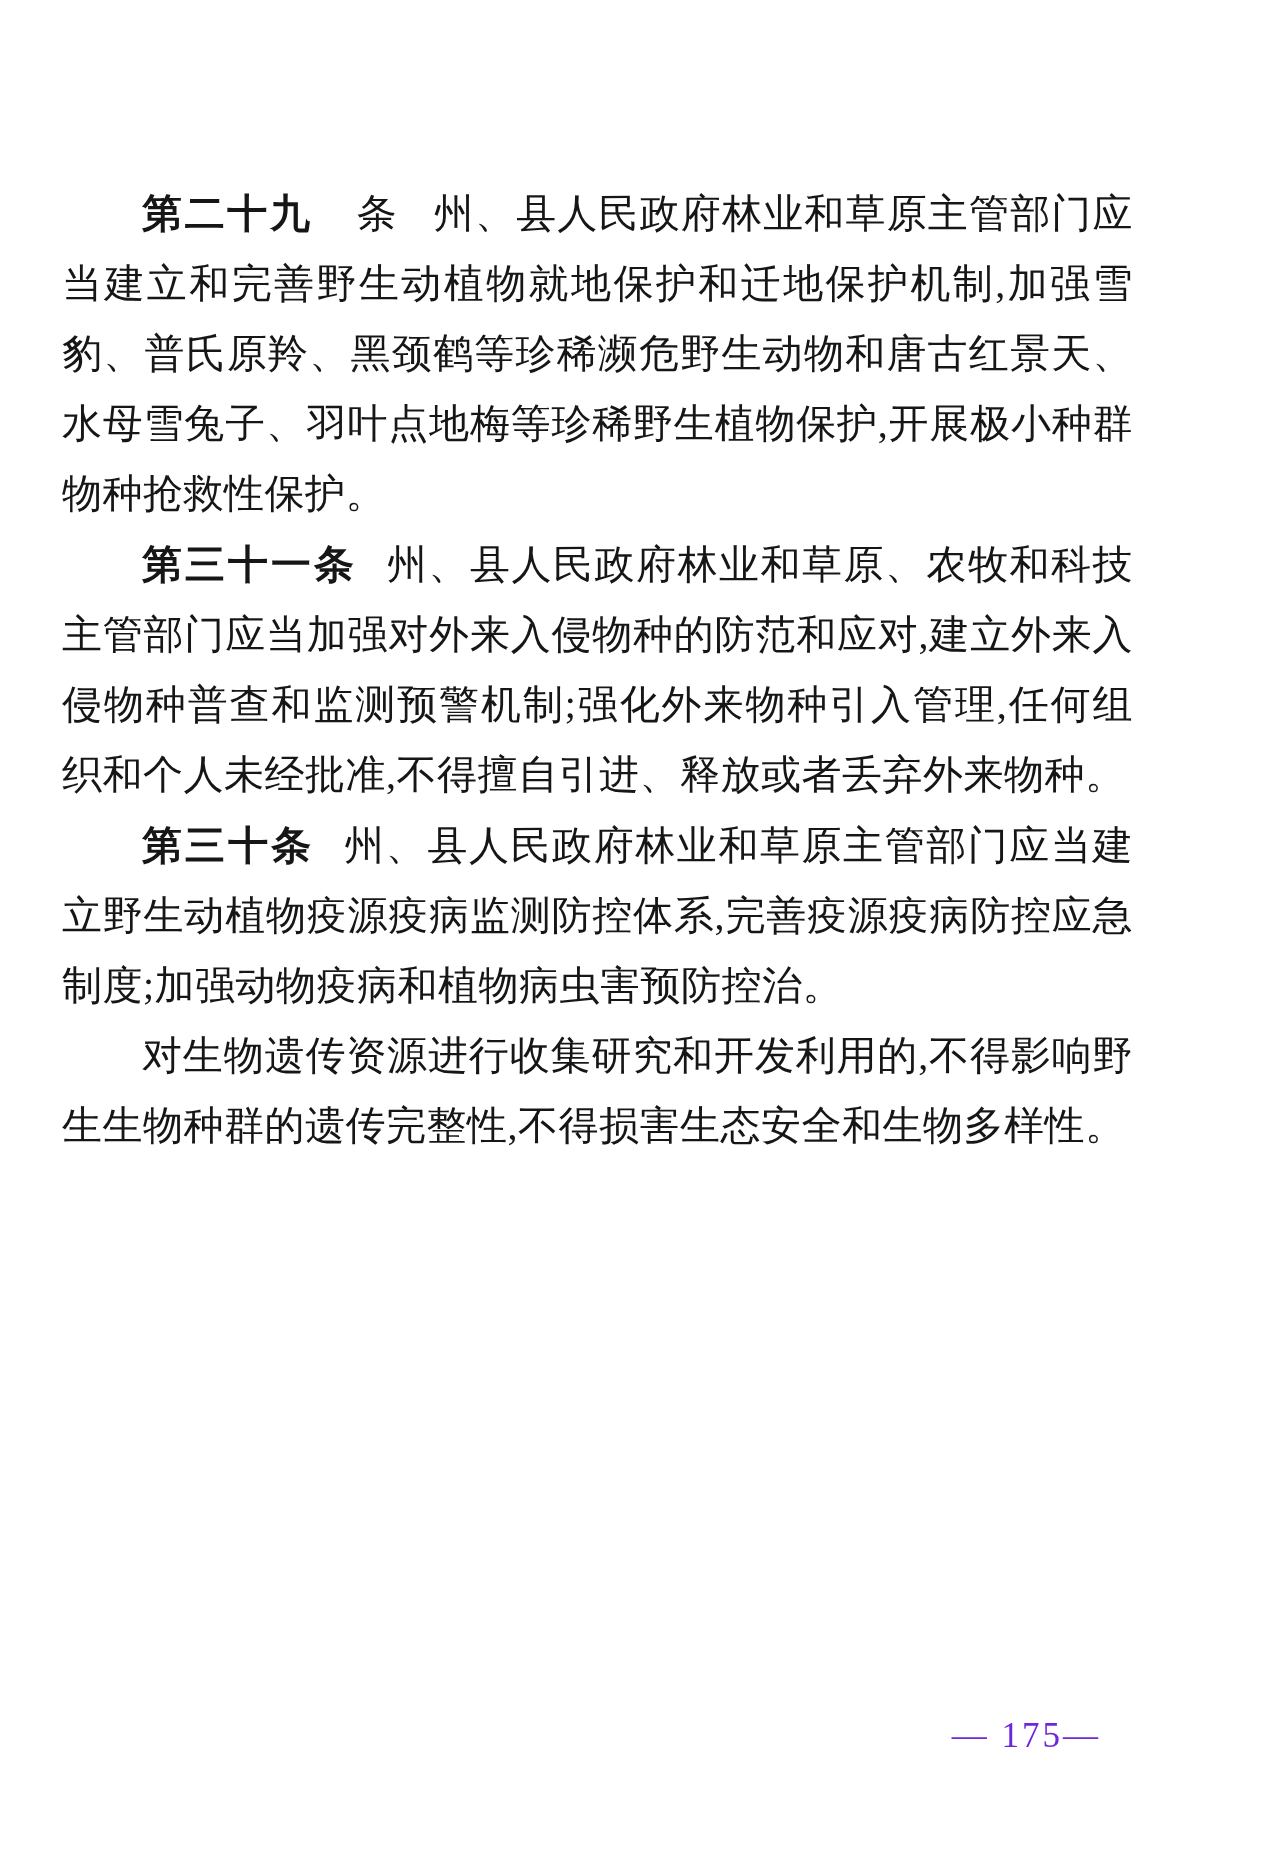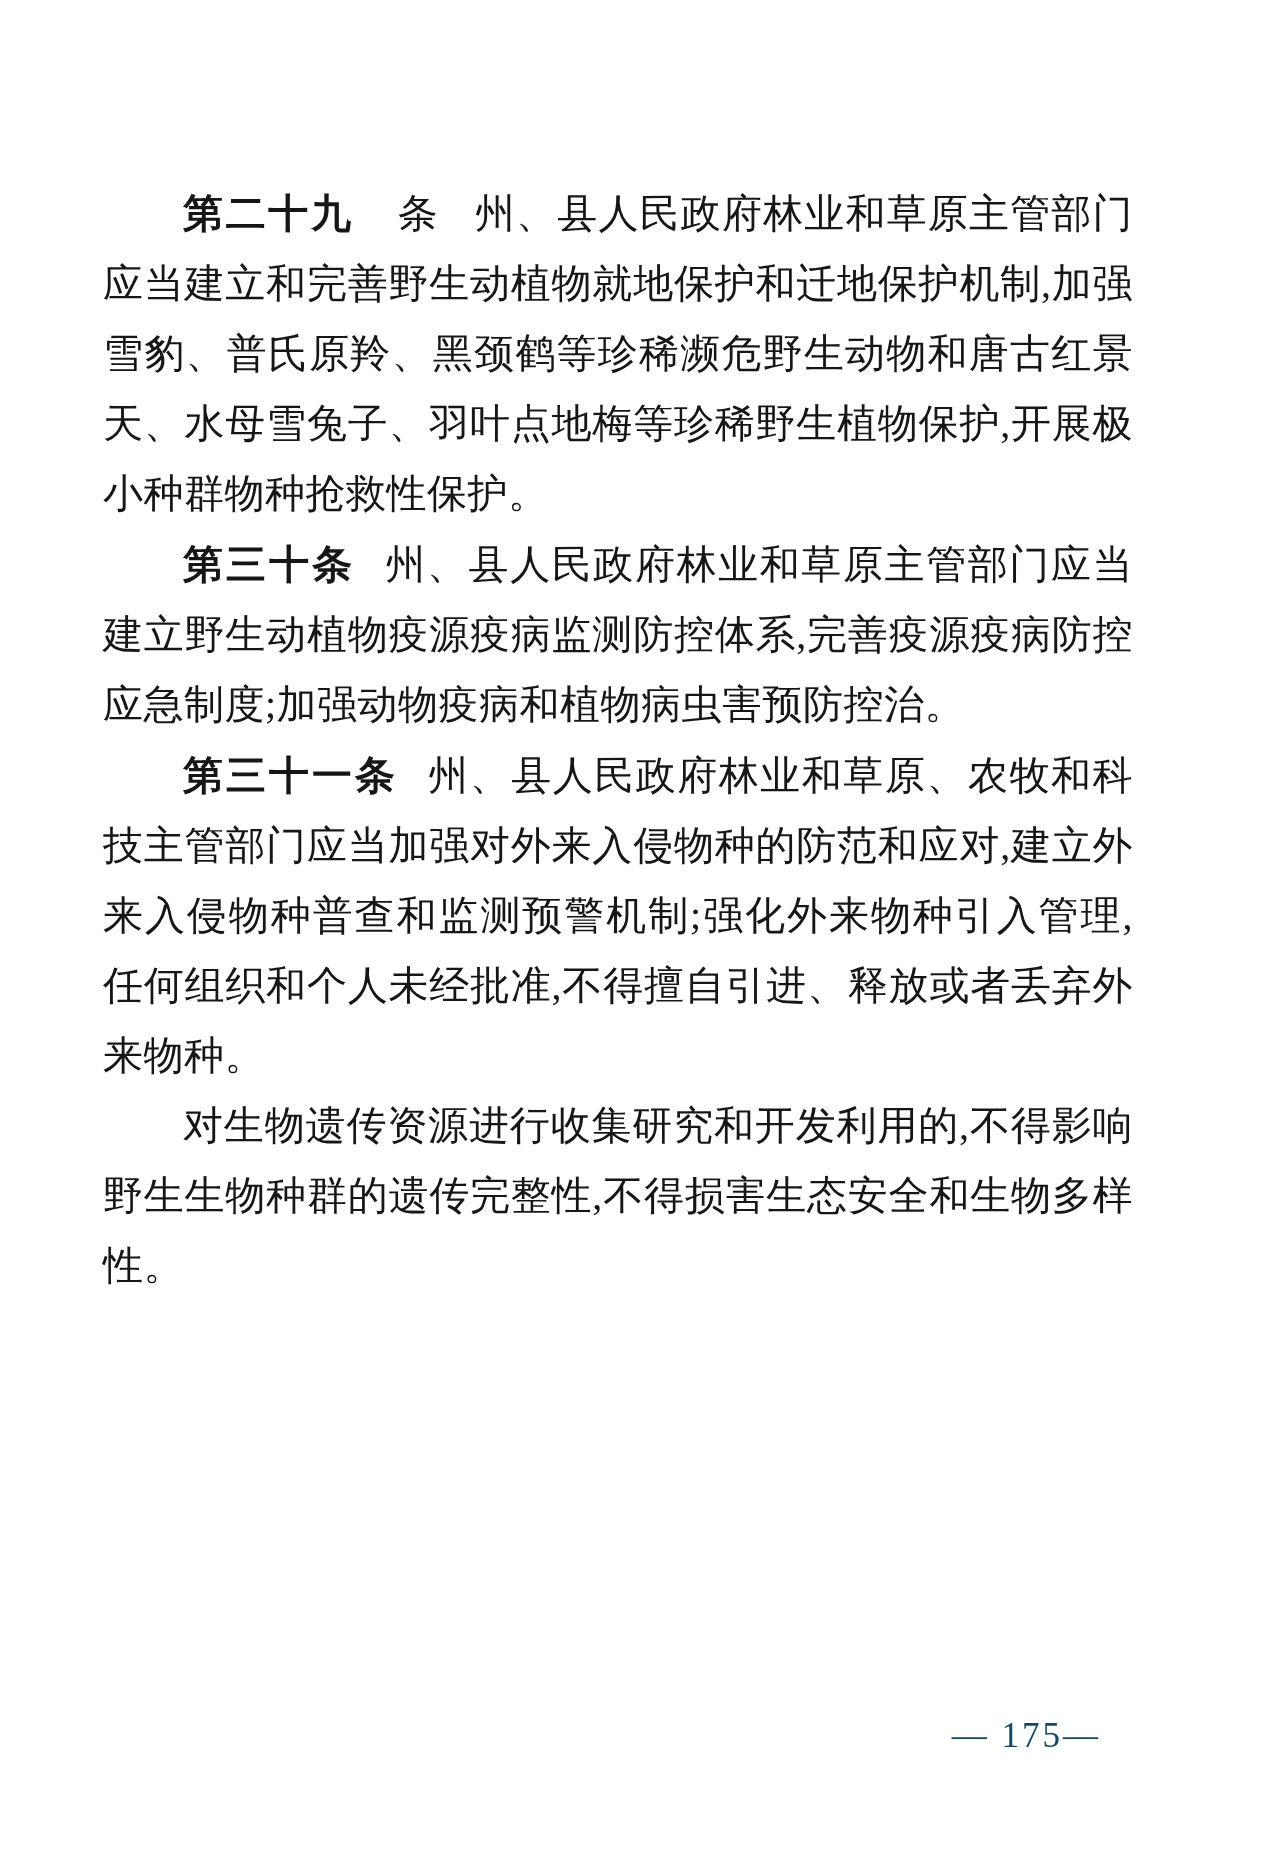--- a/index.html
+++ b/index.html
@@ -14,21 +14,21 @@
     font-family: "Liberation Serif", "DejaVu Serif", serif;
     color: #161616;
     overflow: hidden;
   }
   .page {
     position: absolute;
     inset: 0;
     background: #ffffff;
   }
   .doc-body {
-    padding: 178px 146px 0 103px;
+    padding: 178px 146px 0 62px;
   }
   .doc-body p {
     margin: 0;
     font-size: 40px;
     line-height: 70px;
     text-align: justify;
     text-justify: inter-ideograph;
     text-indent: 2em;
     letter-spacing: 0.5px;
     word-break: break-all;
@@ -42,33 +42,33 @@
   .article-num-suffix {
     margin-left: 0.35em;
     margin-right: 0.9em;
   }
   .page-footer {
     position: absolute;
     top: 1716px;
     right: 178px;
     font-size: 35px;
     letter-spacing: 3px;
-    color: #0c4a6e;
+    color: #6d28d9;
     font-family: "Liberation Serif", "DejaVu Serif", serif;
   }
 </style>
 </head>
 <body>
 
 <div class="page">
   <main class="doc-body">
   <p><b class="article-num">第二十九</b><span class="article-num-suffix">条</span><span>州、县人民政府林业和草原主管部门应当建立和完善野生动植物就地保护和迁地保护机制,加强雪豹、普氏原羚、黑颈鹤等珍稀濒危野生动物和唐古红景天、水母雪兔子、羽叶点地梅等珍稀野生植物保护,开展极小种群物种抢救性保护。</span></p>
 
 
+  <p><b class="article-num">第三十一条</b><span>州、县人民政府林业和草原、农牧和科技主管部门应当加强对外来入侵物种的防范和应对,建立外来入侵物种普查和监测预警机制;强化外来物种引入管理,任何组织和个人未经批准,不得擅自引进、释放或者丢弃外来物种。</span></p>
+
   <p><b class="article-num">第三十条</b><span>州、县人民政府林业和草原主管部门应当建立野生动植物疫源疫病监测防控体系,完善疫源疫病防控应急制度;加强动物疫病和植物病虫害预防控治。</span></p>
-
-  <p><b class="article-num">第三十一条</b><span>州、县人民政府林业和草原、农牧和科技主管部门应当加强对外来入侵物种的防范和应对,建立外来入侵物种普查和监测预警机制;强化外来物种引入管理,任何组织和个人未经批准,不得擅自引进、释放或者丢弃外来物种。</span></p>
 
 
   <p><span>对生物遗传资源进行收集研究和开发利用的,不得影响野生生物种群的遗传完整性,不得损害生态安全和生物多样性。</span></p>
 </main>
   <div class="page-footer">— 175—</div>
 </div>
 
 </body></html>

